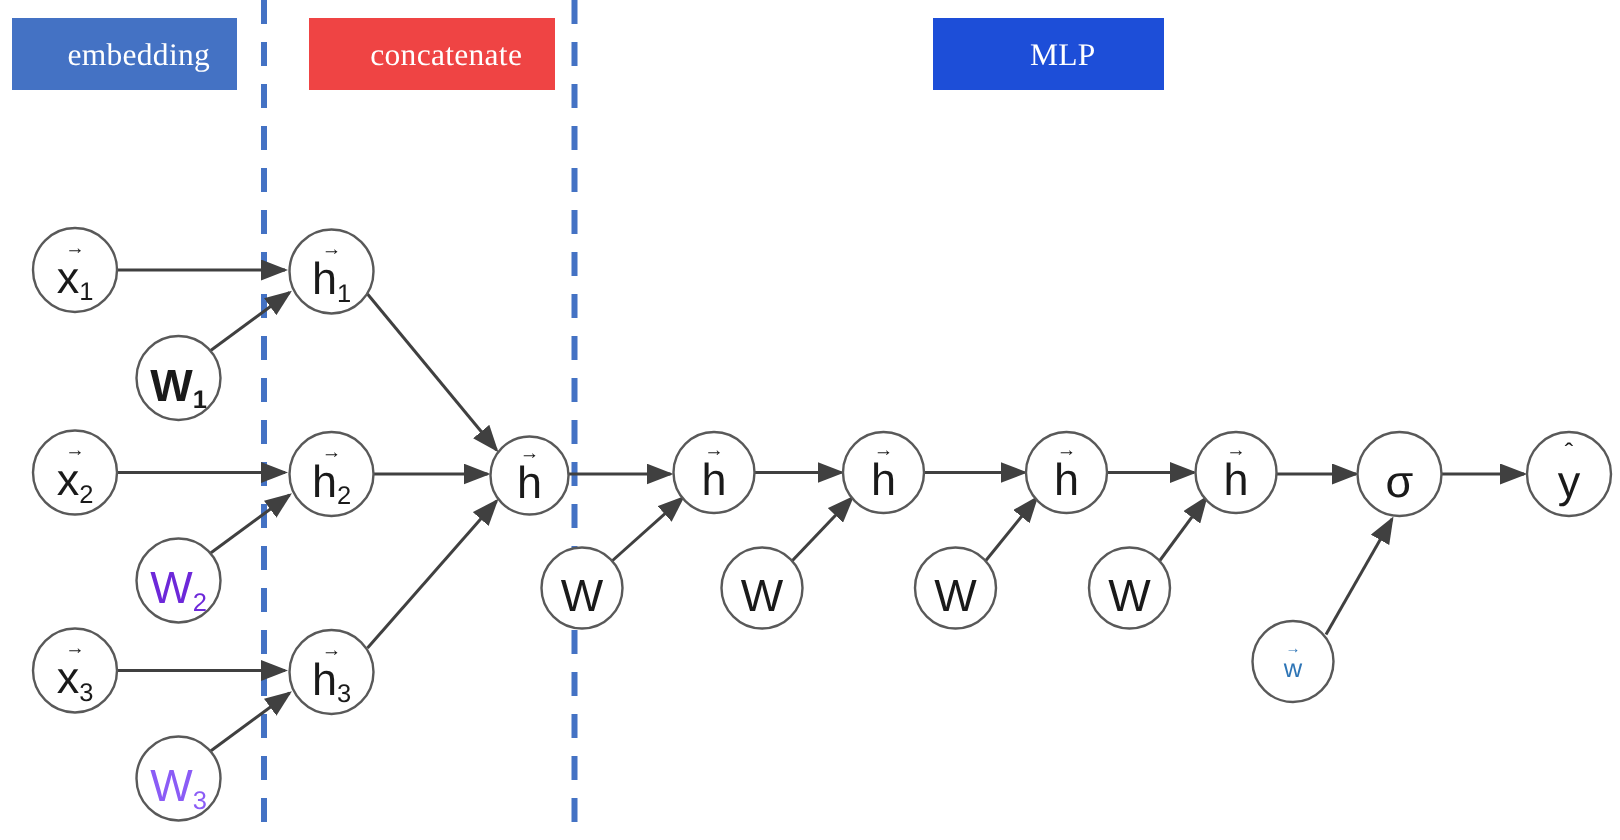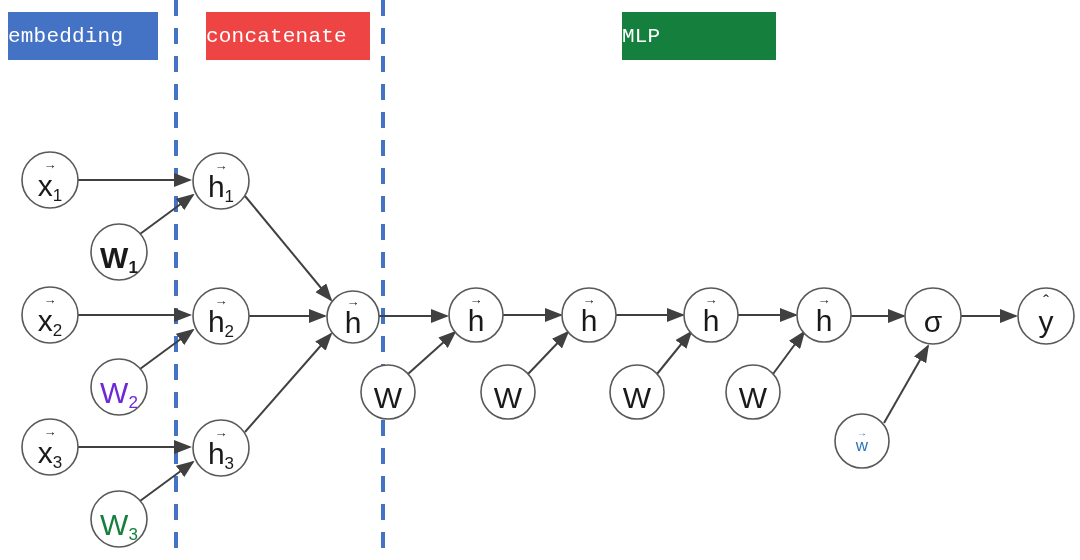--- a/index.html
+++ b/index.html
@@ -23,24 +23,26 @@
     top: 0;
     width: 1080px;
     height: 560px;
   }
   .stage-box {
     position: absolute;
     background: #4472C4;
     color: #ffffff;
     display: flex;
     align-items: center;
+    justify-content: center;
     font-size: 21px;
-    font-family: Liberation Mono, monospace;
+    font-family: Liberation Serif, serif;
     letter-spacing: 0.2px;
     box-sizing: border-box;
+    padding-left: 19px;
   }
   .node-label {
     position: absolute;
     display: flex;
     flex-direction: column;
     align-items: center;
     justify-content: center;
     pointer-events: none;
     font-family: "Liberation Sans", sans-serif;
     color: #1a1a1a;
@@ -79,21 +81,21 @@
 
 <div id="canvas">
 
   <div id="stage-boxes">
       <div class="stage-box" style="left: 8px; top: 12px; width: 150px; height: 48px; background: rgb(68, 114, 196);">
         <span>embedding</span>
       </div>
       <div class="stage-box" style="left: 206px; top: 12px; width: 164px; height: 48px; background: #ef4444;">
         <span>concatenate</span>
       </div>
-      <div class="stage-box" style="left: 622px; top: 12px; width: 154px; height: 48px; background: #15803d;">
+      <div class="stage-box" style="left: 622px; top: 12px; width: 154px; height: 48px; background: #1d4ed8;">
         <span>MLP</span>
       </div>
     </div>
 
   <svg class="layer" viewBox="0 0 1080 560" xmlns="http://www.w3.org/2000/svg">
     <defs>
       <marker id="arrowhead" markerWidth="9" markerHeight="7" refX="8" refY="3.5" orient="auto" markerUnits="strokeWidth">
         <path d="M0,0 L9,3.5 L0,7 z" fill="#404040"></path>
       </marker>
     </defs>
@@ -162,21 +164,21 @@
         <span class="glyph"><span>x</span><sub>3</sub></span>
       </div>
       <div class="node-label" style="left: 91px; top: 224px; width: 56px; height: 56px; color: rgb(26, 26, 26); font-weight: bold;">
         <span class="accent"></span>
         <span class="glyph"><span>W</span><sub>1</sub></span>
       </div>
       <div class="node-label" style="left: 91px; top: 359px; width: 56px; height: 56px; color: #6d28d9;">
         <span class="accent"></span>
         <span class="glyph"><span>W</span><sub>2</sub></span>
       </div>
-      <div class="node-label" style="left: 91px; top: 491px; width: 56px; height: 56px; color: #15803d;">
+      <div class="node-label" style="left: 91px; top: 491px; width: 56px; height: 56px; color: #8b5cf6;">
         <span class="accent"></span>
         <span class="glyph"><span>W</span><sub>3</sub></span>
       </div>
       <div class="node-label" style="left: 193px; top: 153px; width: 56px; height: 56px; color: rgb(26, 26, 26);">
         <span class="accent">→</span>
         <span class="glyph"><span>h</span><sub>1</sub></span>
       </div>
       <div class="node-label" style="left: 193px; top: 288px; width: 56px; height: 56px; color: rgb(26, 26, 26);">
         <span class="accent">→</span>
         <span class="glyph"><span>h</span><sub>2</sub></span>

